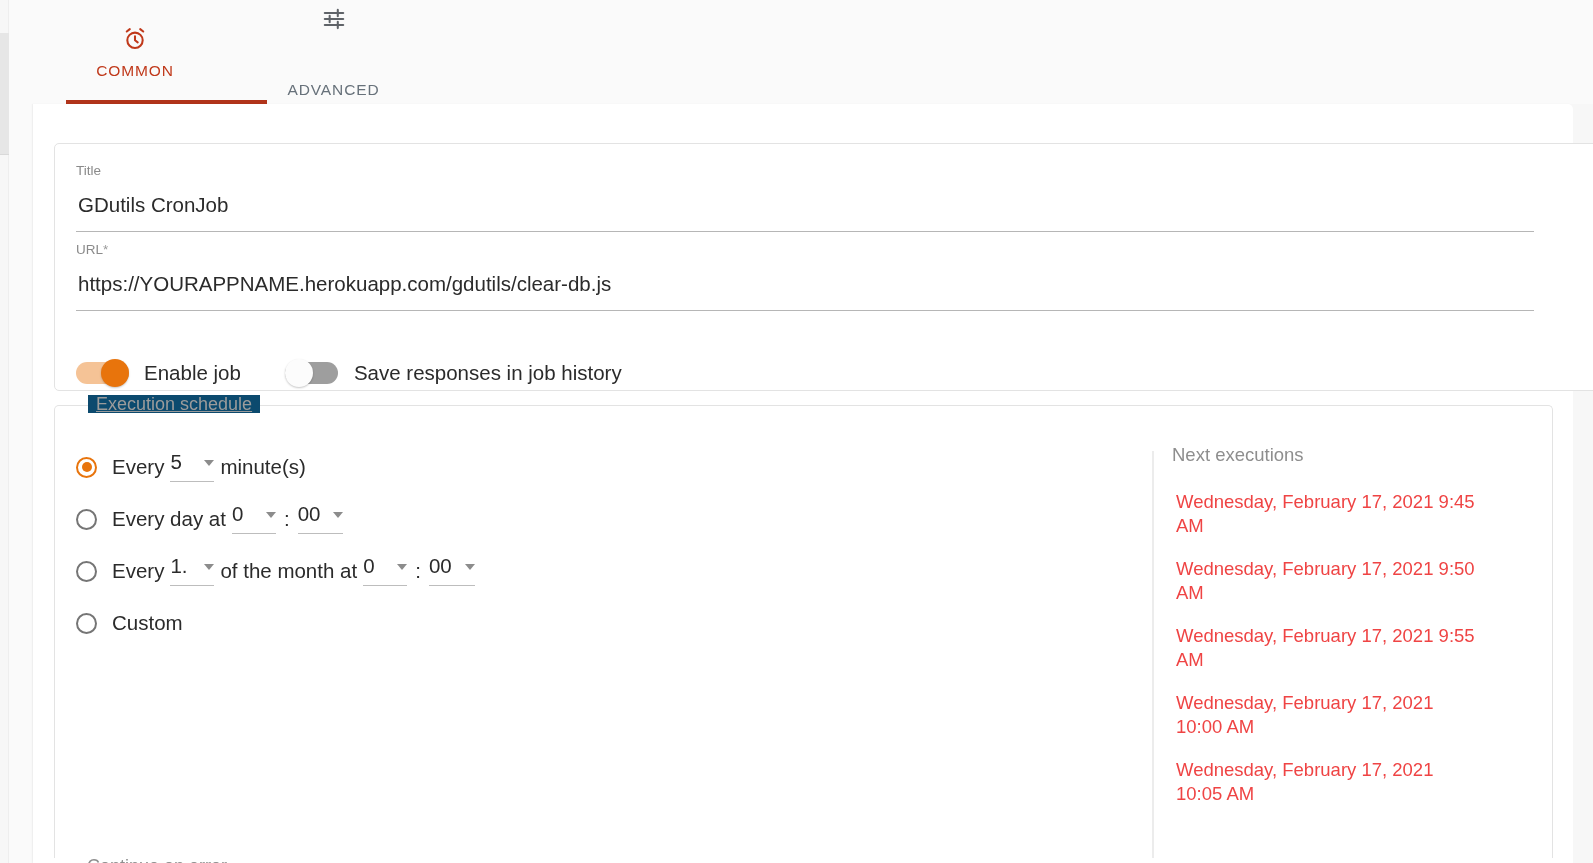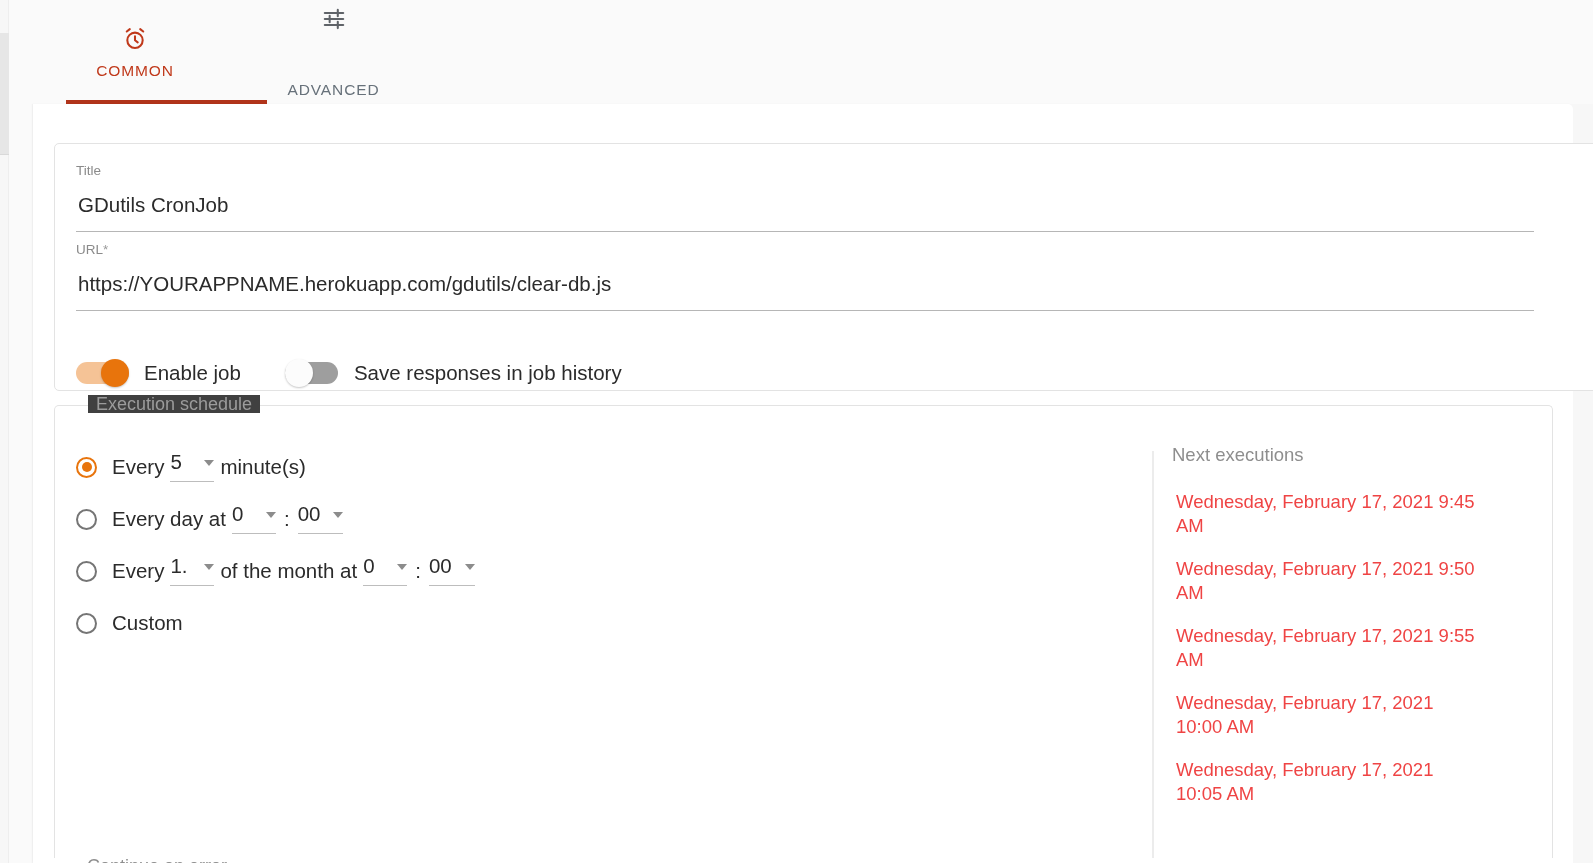--- a/index.html
+++ b/index.html
@@ -202,26 +202,27 @@
     font-size: 20.5px;
     color: #2b2b2b;
     line-height: 1;
     white-space: nowrap;
   }
   #toggle-enable-label  { margin-left: 15px; margin-right: 44px; }
   #toggle-history-label { margin-left: 16px; }
   .legend-text {
     position: absolute;
     left: 33px; top: -11px;
-    background: #404040;
+    background: #0c4a6e;
     padding: 0 8px;
     font-size: 18px;
     color: #9b9b9b;
     line-height: 1;
     white-space: nowrap;
+    text-decoration: underline;
   }
 
   
   .schedule-list {
     position: absolute;
     left: 21px; top: 44px;
   }
   .sched-row {
     display: flex;
     align-items: center;

